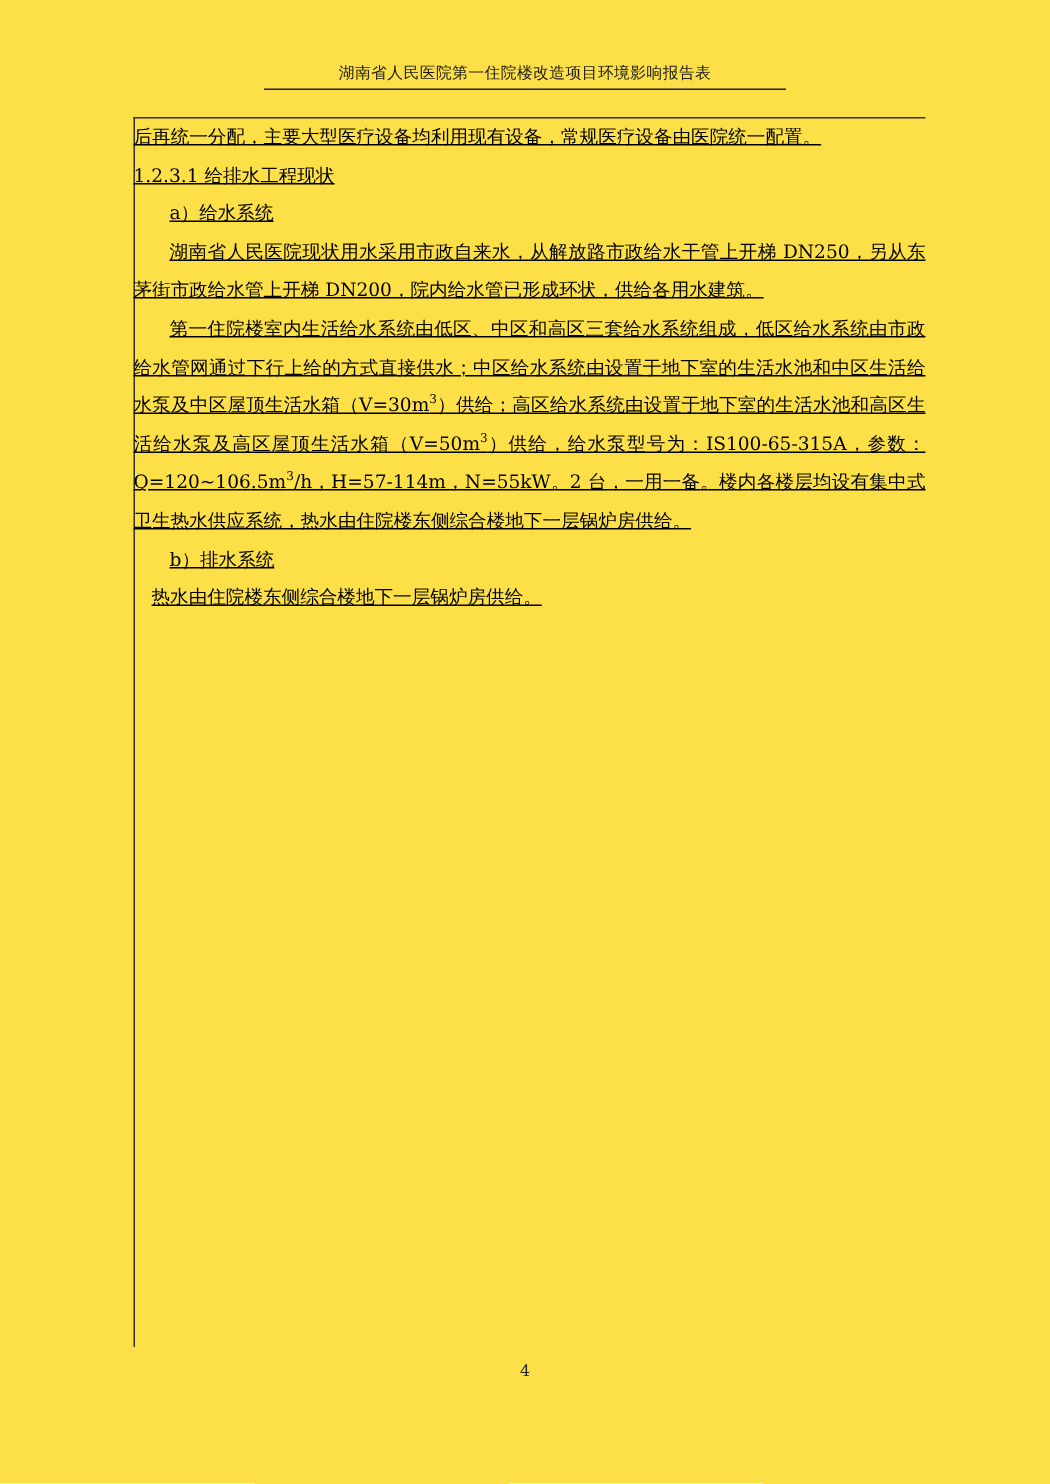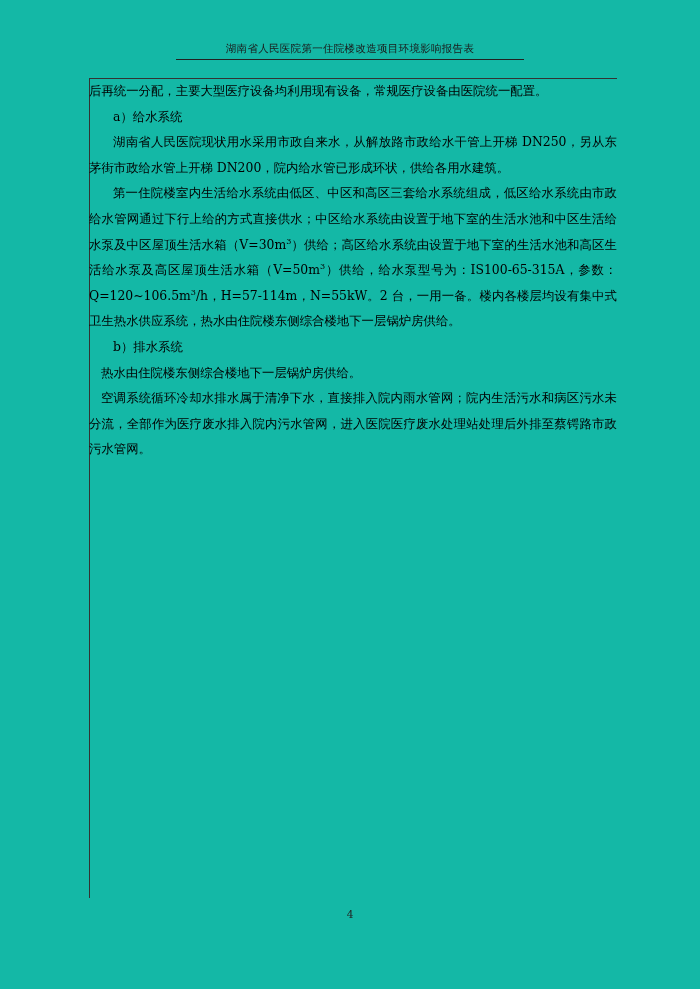--- a/index.html
+++ b/index.html
@@ -12,21 +12,21 @@
     height: 989px;
     font-family: "DejaVu Serif", "Liberation Serif", serif;
     color: #000000;
     position: relative;
   }
   .page {
     position: relative;
     width: 700px;
     height: 989px;
     box-sizing: border-box;
-    background: #14b8a6;
+    background: #fde047;
   }
   .header {
     position: absolute;
     top: 42px;
     left: 0;
     width: 700px;
     text-align: center;
     font-size: 10.5px;
     letter-spacing: 0.3px;
     color: #1a1a1a;
@@ -62,20 +62,21 @@
     position: absolute;
     top: 78px;
     left: 89px;
     width: 1px;
     height: 820px;
     background: #333;
   }
   p {
     margin: 0;
     padding: 0;
+    text-decoration: underline;
   }
   .p-indent {
     text-indent: 24px;
   }
   .p-head {
     text-indent: 0;
   }
   .p-sub {
     text-indent: 12px;
   }
@@ -103,23 +104,23 @@
 <div class="page">
 
   <div class="header">湖南省人民医院第一住院楼改造项目环境影响报告表</div>
   <div class="header-rule"></div>
 
   <div class="body-rule-top"></div>
   <div class="left-rule"></div>
 
   <div class="content" id="doc-content">
       <p class="p-head">后再统一分配，主要大型医疗设备均利用现有设备，常规医疗设备由医院统一配置。</p>
+      <p class="p-head">1.2.3.1    给排水工程现状</p>
       <p class="p-subsub">a）给水系统</p>
       <p class="p-indent">湖南省人民医院现状用水采用市政自来水，从解放路市政给水干管上开梯 DN250，另从东茅街市政给水管上开梯 DN200，院内给水管已形成环状，供给各用水建筑。</p>
       <p class="p-indent">第一住院楼室内生活给水系统由低区、中区和高区三套给水系统组成，低区给水系统由市政给水管网通过下行上给的方式直接供水；中区给水系统由设置于地下室的生活水池和中区生活给水泵及中区屋顶生活水箱（V=30m<sup>3</sup>）供给；高区给水系统由设置于地下室的生活水池和高区生活给水泵及高区屋顶生活水箱（V=50m<sup>3</sup>）供给，给水泵型号为：IS100-65-315A，参数：Q=120~106.5m<sup>3</sup>/h，H=57-114m，N=55kW。2 台，一用一备。楼内各楼层均设有集中式卫生热水供应系统，热水由住院楼东侧综合楼地下一层锅炉房供给。</p>
       <p class="p-subsub">b）排水系统</p>
       <p class="p-sub">热水由住院楼东侧综合楼地下一层锅炉房供给。</p>
-      <p class="p-sub">空调系统循环冷却水排水属于清净下水，直接排入院内雨水管网；院内生活污水和病区污水未分流，全部作为医疗废水排入院内污水管网，进入医院医疗废水处理站处理后外排至蔡锷路市政污水管网。</p>
     </div>
 
   <div class="footer-num">4</div>
 
 </div>
 
 </body></html>

